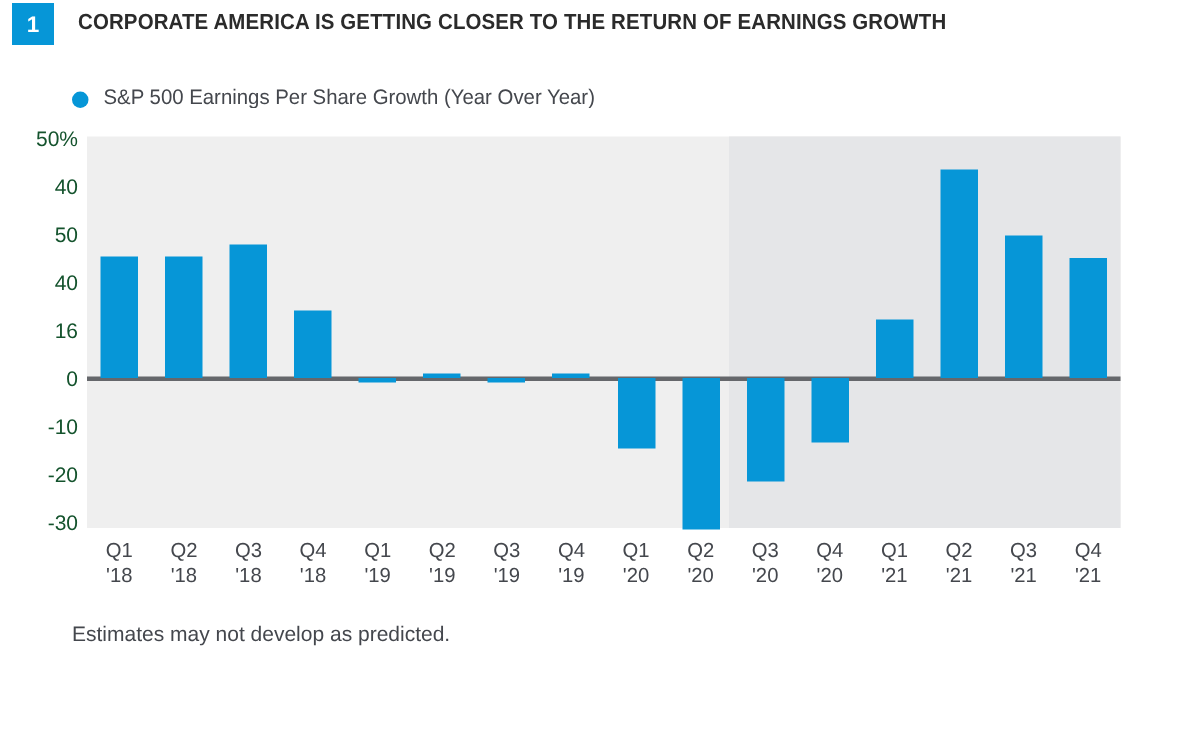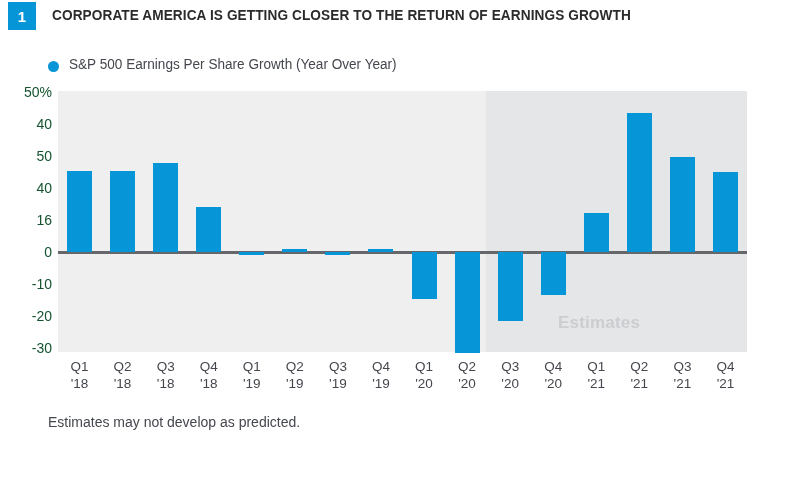--- a/index.html
+++ b/index.html
@@ -196,21 +196,20 @@
     <div class="ytick" style="top: 220px;">16</div>
     <div class="ytick" style="top: 252px;">0</div>
     <div class="ytick" style="top: 284px;">-10</div>
     <div class="ytick" style="top: 316px;">-20</div>
     <div class="ytick" style="top: 348px;">-30</div>
   </div>
 
 <div id="plot-wrap">
   <div id="plot">
     <div id="estimates-band"></div>
-    <div id="estimates-label">Estimates</div>
     <div id="zero-line"></div>
     <div id="bars">
         <div class="bar" style="left: 9.03125px; width: 25px; top: 80.04px; height: 80.96px;"></div>
         <div class="bar" style="left: 52.0938px; width: 25px; top: 80.04px; height: 80.96px;"></div>
         <div class="bar" style="left: 95.1562px; width: 25px; top: 72.04px; height: 88.96px;"></div>
         <div class="bar" style="left: 138.219px; width: 25px; top: 116.2px; height: 44.8px;"></div>
         <div class="bar" style="left: 181.281px; width: 25px; top: 161px; height: 3px;"></div>
         <div class="bar" style="left: 224.344px; width: 25px; top: 157.8px; height: 3.2px;"></div>
         <div class="bar" style="left: 267.406px; width: 25px; top: 161px; height: 3.2px;"></div>
         <div class="bar" style="left: 310.469px; width: 25px; top: 157.8px; height: 3.2px;"></div>

